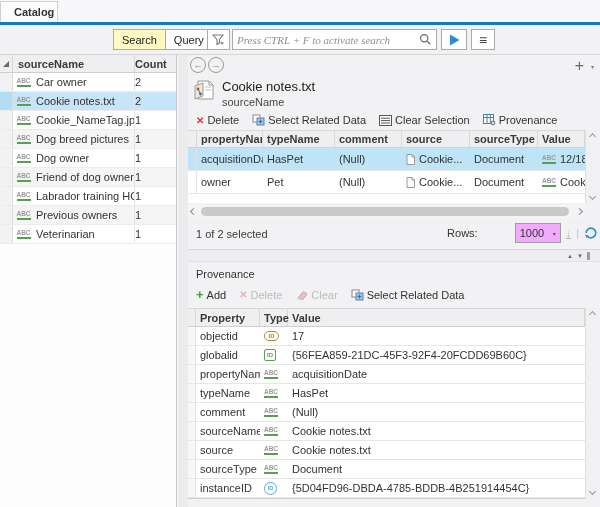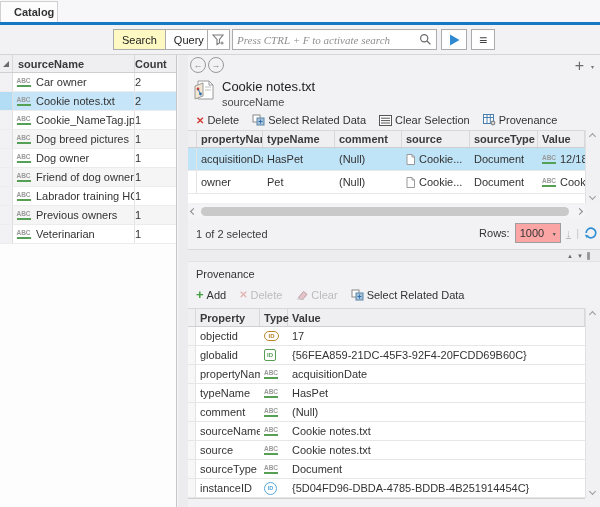--- a/index.html
+++ b/index.html
@@ -83,21 +83,21 @@
   .hscroll { position:absolute; left:0; top:150px; width:397px; height:13px; background:#f4f3f5; }
   .hthumb { position:absolute; left:13px; right:16px; top:2px; height:9px; background:#c9c9c9; border-radius:5px; }
   .chevl { width:5px; height:5px; border-left:1px solid #8a8a8a; border-top:1px solid #8a8a8a; position:absolute; top:4px; }
   .chevl.l { transform:rotate(-45deg); left:3px; }
   .chevl.r { transform:rotate(135deg); right:3px; }
 
   
   .statusrow { position:absolute; left:0; right:0; top:165px; height:26px; }
   .selcount { position:absolute; left:8px; top:8px; color:#3c3c3c; }
   .statright { position:absolute; right:2px; top:3px; display:flex; align-items:center; gap:5px; }
-  .rowscombo { width:46px; height:20px; border:1px solid #9e9e9e; background:#fca5a5; display:flex; align-items:center; justify-content:space-between; padding:0 4px; }
+  .rowscombo { width:46px; height:20px; border:1px solid #9e9e9e; background:#f0abfc; display:flex; align-items:center; justify-content:space-between; padding:0 4px;margin-left:32px; }
   .rowscombo .car { font-size:6px; color:#555; }
   .dl { color:#b9b9b9; font-size:11px; border-bottom:1.5px solid #b9b9b9; line-height:10px; }
   .pipe { color:#c9c9c9; }
 
   
   .h-splitter { position:absolute; left:0; right:0; top:194px; height:13px; background:#edecef; border-top:1px solid #d9d9d9; border-bottom:1px solid #e2e2e2; }
   .splitctr { position:absolute; right:10px; top:2px; display:flex; align-items:center; gap:4px; color:#6a6a6a; font-size:6px; }
   .grip { width:3px; height:8px; background:#9a9a9a; border-radius:1px; }
 
   

